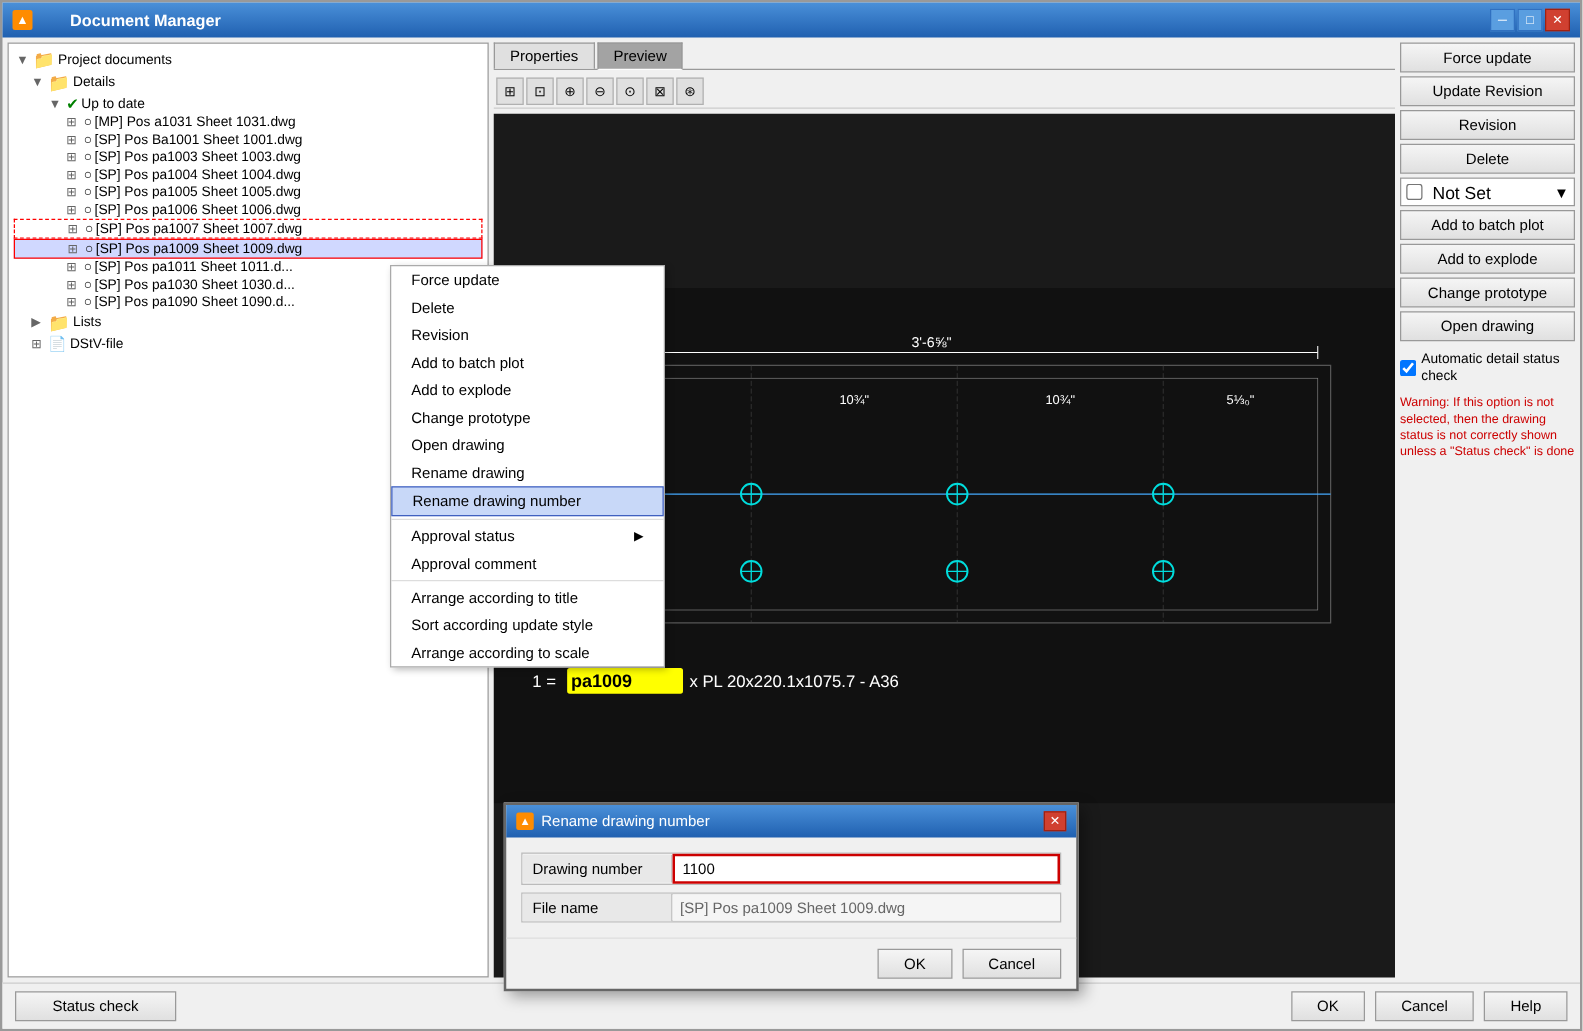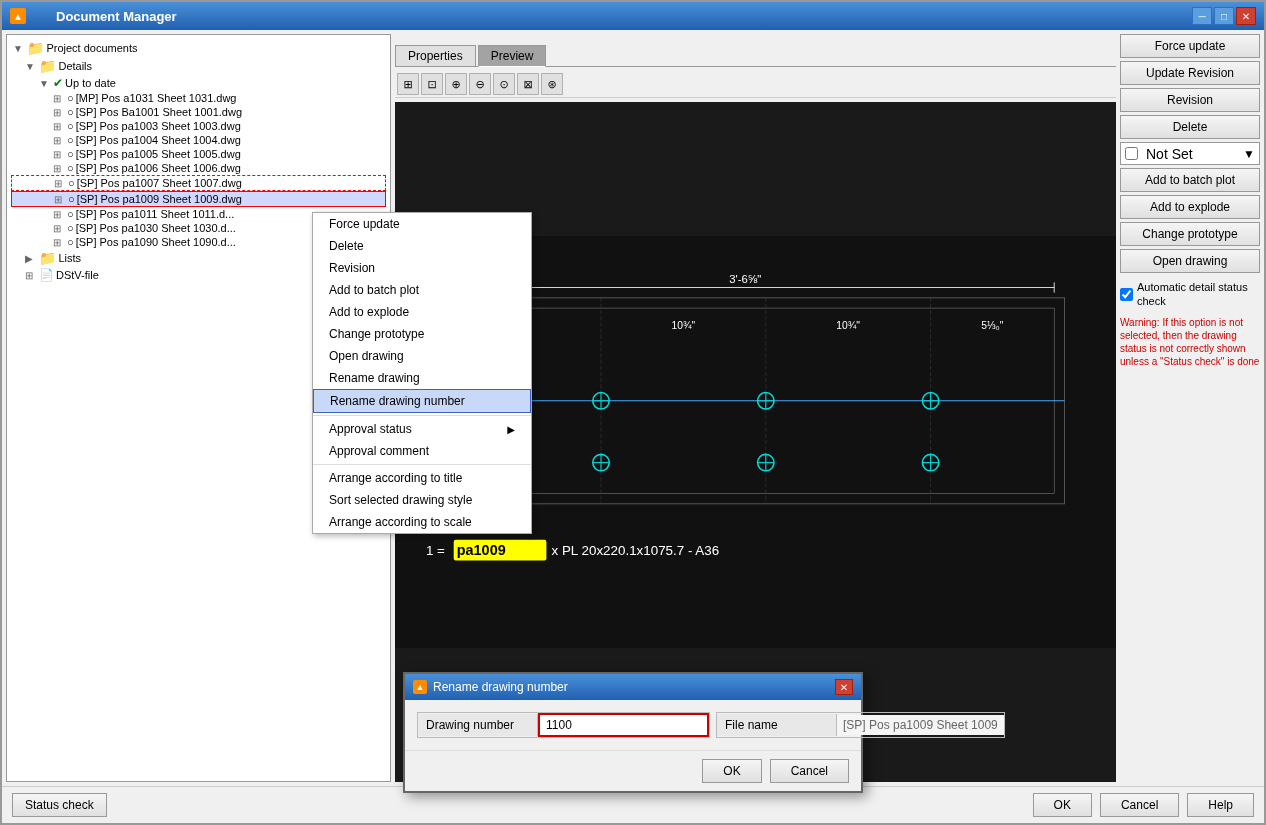--- a/index.html
+++ b/index.html
@@ -26,56 +26,56 @@
     .tree-expand { width: 12px; font-size: 10px; color: #666; }
     .folder-icon { color: #f5a623; font-size: 14px; }
     .doc-icon { color: #4a7cc9; font-size: 12px; }
     .check-icon { color: green; font-size: 12px; }
     .tree-indent-1 { padding-left: 14px; }
     .tree-indent-2 { padding-left: 28px; }
     .tree-indent-3 { padding-left: 42px; }
 
     
     .center-panel { flex: 1; display: flex; flex-direction: column; gap: 4px; min-width: 0; }
-    .tabs { display: flex; border-bottom: 1px solid #999; margin-top: 11px; }
+    .tabs { display: flex; border-bottom: 1px solid #999; }
     .tab { padding: 3px 12px; background: #e0e0e0; border: 1px solid #999; border-bottom: none; cursor: pointer; font-size: 12px; margin-right: 2px; }
     .tab.active { background: #a3a3a3; border-bottom: 1px solid white; margin-bottom: -1px; }
     .toolbar-row { display: flex; gap: 2px; padding: 2px; background: #f0f0f0; border-bottom: 1px solid #ccc; }
     .tool-btn { width: 22px; height: 22px; background: #e0e0e0; border: 1px solid #b0b0b0; cursor: pointer; display: flex; align-items: center; justify-content: center; font-size: 11px; }
     .preview-canvas { flex: 1; background: #1a1a1a; min-height: 400px; position: relative; overflow: hidden; }
 
     
     .right-panel { width: 140px; display: flex; flex-direction: column; gap: 3px; }
     .right-btn { padding: 4px 8px; background: linear-gradient(to bottom, #f5f5f5, #e0e0e0); border: 1px solid #999; cursor: pointer; font-size: 12px; text-align: center; }
     .not-set-row { display: flex; align-items: center; border: 1px solid #999; background: white; }
     .checkbox-area { display: flex; align-items: center; gap: 4px; margin-top: 4px; }
     .warning-text { font-size: 10px; color: #cc0000; margin-top: 4px; line-height: 1.3; }
 
     
     .bottom-bar { padding: 6px 10px; background: #f0f0f0; border-top: 1px solid #ccc; display: flex; align-items: center; justify-content: space-between; }
     .bottom-left { display: flex; gap: 8px; }
     .bottom-right { display: flex; gap: 8px; }
     .bottom-btn { padding: 4px 20px; background: linear-gradient(to bottom, #f5f5f5, #e0e0e0); border: 1px solid #999; cursor: pointer; font-size: 12px; }
-    .status-btn { padding: 4px 12px; background: linear-gradient(to bottom, #f5f5f5, #e0e0e0); border: 1px solid #999; cursor: pointer; font-size: 12px; }
+    .status-btn { padding: 4px 29px; background: linear-gradient(to bottom, #f5f5f5, #e0e0e0); border: 1px solid #999; cursor: pointer; font-size: 12px; }
 
     
     .context-menu { position: absolute; top: 210px; left: 310px; background: white; border: 1px solid #aaa; box-shadow: 2px 2px 6px rgba(0,0,0,0.3); z-index: 100; min-width: 220px; }
     .ctx-item { padding: 4px 16px; cursor: pointer; font-size: 12px; display: flex; align-items: center; justify-content: space-between; }
     .ctx-item.active-item { background: #c8d8f8; border: 1px solid #4060c0; }
     .ctx-separator { height: 1px; background: #ddd; margin: 2px 0; }
     .ctx-arrow { font-size: 10px; }
 
     
     .dialog-overlay { position: absolute; top: 0; left: 0; width: 100%; height: 100%; z-index: 200; pointer-events: none; }
     .dialog { position: absolute; bottom: 30px; left: 50%; transform: translateX(-50%); width: 460px; background: #f0f0f0; border: 2px solid #666; box-shadow: 4px 4px 12px rgba(0,0,0,0.4); pointer-events: all; }
     .dialog-title { background: linear-gradient(to bottom, #4a90d9, #2060b0); color: white; padding: 4px 8px; display: flex; align-items: center; justify-content: space-between; height: 26px; }
     .dialog-title-left { display: flex; align-items: center; gap: 6px; }
     .dialog-title-icon { width: 14px; height: 14px; background: #ff8c00; border-radius: 2px; font-size: 9px; display: flex; align-items: center; justify-content: center; color: white; font-weight: bold; }
     .dialog-close { width: 18px; height: 16px; background: #d04030; border: 1px solid #a02010; color: white; font-size: 10px; cursor: pointer; display: flex; align-items: center; justify-content: center; }
-    .dialog-content { padding: 12px; display: flex; flex-direction: row; gap: 6px; }
+    .dialog-content { padding: 12px; display: flex; flex-direction: column; gap: 6px; }
     .dialog-row { display: flex; align-items: center; border: 1px solid #bbb; }
     .dialog-label { width: 120px; padding: 4px 8px; background: #e8e8e8; border-right: 1px solid #bbb; font-size: 12px; }
     .dialog-input { flex: 1; padding: 3px 6px; border: none; font-size: 12px; outline: none; }
     .dialog-input.highlighted { background: white; border: 2px solid #cc0000; }
     .dialog-input.readonly { background: #f5f5f5; color: #666; }
     .dialog-buttons { display: flex; justify-content: flex-end; gap: 8px; padding: 8px 12px; border-top: 1px solid #ddd; }
     .dialog-btn { padding: 4px 20px; background: linear-gradient(to bottom, #f5f5f5, #e0e0e0); border: 1px solid #999; cursor: pointer; font-size: 12px; }
 
     
     .drawing-svg { position: absolute; top: 0; left: 0; width: 100%; height: 100%; }
@@ -329,21 +329,21 @@
       <span class="ctx-arrow">▶</span>
     </div>
     <div class="ctx-item">
         <span>Approval comment</span>
       </div>
     <div class="ctx-separator"></div>
     <div class="ctx-item">
         <span>Arrange according to title</span>
       </div>
     <div class="ctx-item">
-        <span>Sort selected drawing style</span>
+        <span>Sort according update style</span>
       </div>
     <div class="ctx-item">
         <span>Arrange according to scale</span>
       </div>
   </div>
 
   <div class="dialog-overlay">
     <div class="dialog">
       <div class="dialog-title">
         <div class="dialog-title-left">

